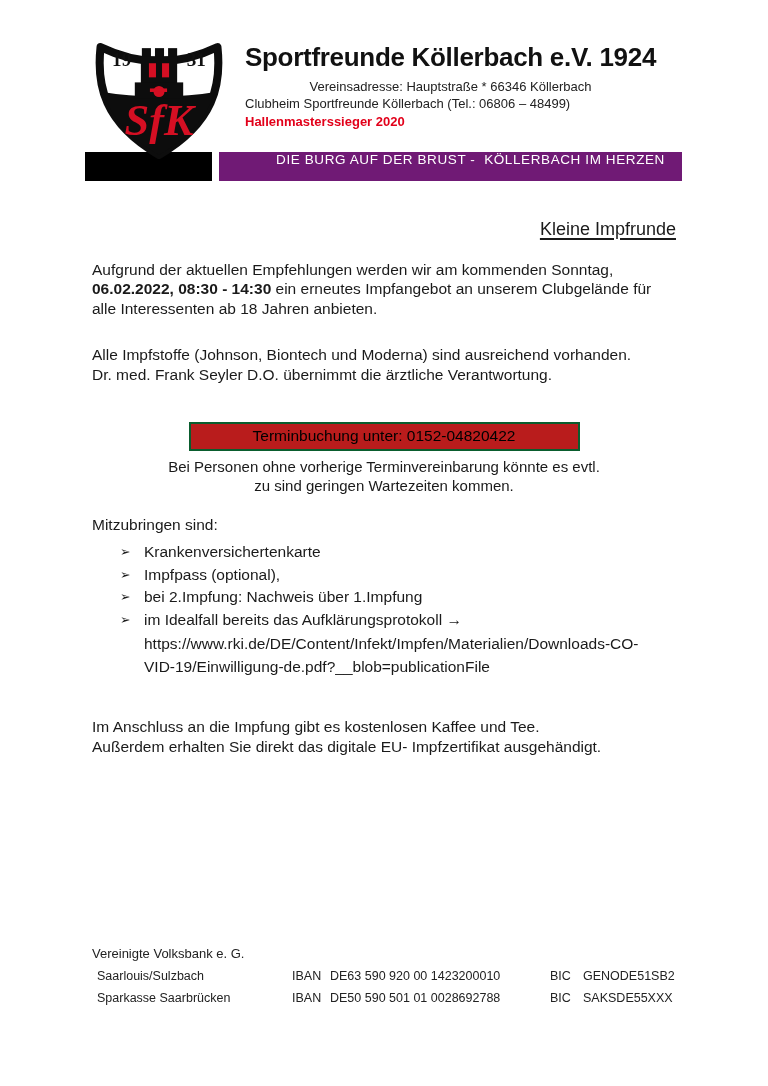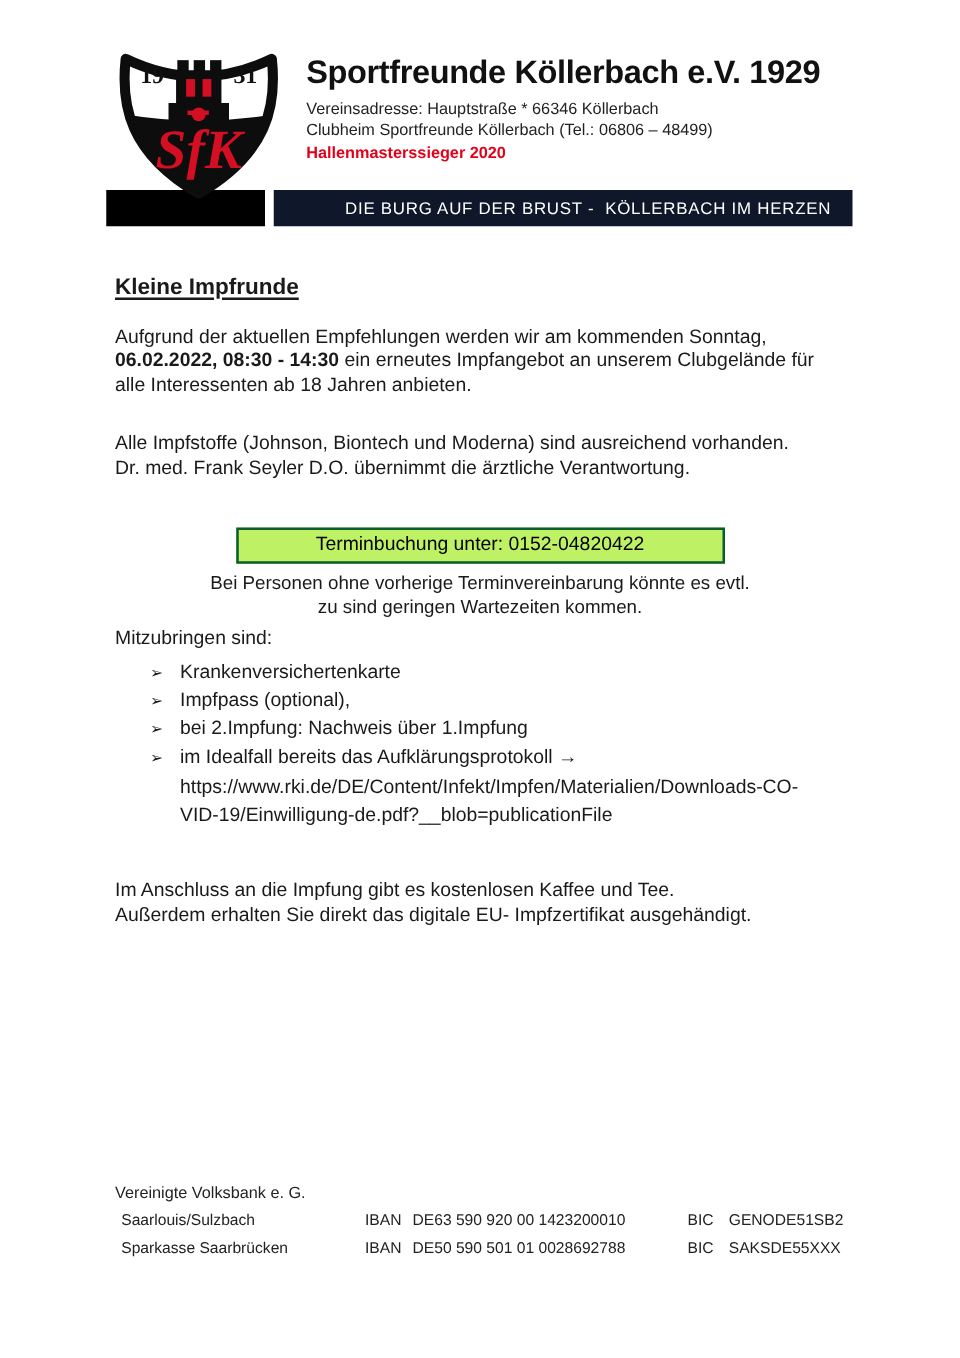--- a/index.html
+++ b/index.html
@@ -5,43 +5,43 @@
   html,body { margin:0; padding:0; background:#ffffff; }
   .page {
     position:relative; width:768px; height:1086px; background:#ffffff;
     font-family:"Liberation Sans", sans-serif; color:#1a1a1a; overflow:hidden;
   }
   
   .crest { position:absolute; left:93px; top:32px; width:132px; height:127px; z-index:2; }
   .head-text { position:absolute; left:245px; top:42px; }
   .club-name { font-size:26px; font-weight:700; letter-spacing:-0.3px; line-height:30px; color:#111; }
   .addr { font-size:13px; line-height:17px; color:#222; }
-  .addr.first { margin-top:6px; }
+  .addr.first { margin-top:6px;text-align:center; }
   .highlight { font-size:13px; line-height:17px; font-weight:700; color:#e2001a; margin-top:1px; }
   
   .banner { position:absolute; left:85px; top:152px; width:597px; height:29px; display:flex; z-index:1; }
   .banner-black { width:127px; background:#000; }
   .banner-gap { width:7px; background:#fff; }
-  .banner-red { flex:1; background:#0f172a; display:flex; align-items:center; justify-content:center;padding-left:40px; }
+  .banner-red { flex:1; background:#701a75; display:flex; align-items:flex-start; justify-content:center;padding-left:40px; }
   .banner-red span { color:#fff; font-size:13.5px; letter-spacing:0.6px; white-space:pre; }
   
   .content { position:absolute; left:92px; top:212px; width:584px; font-size:15.5px; line-height:19.5px; }
-  .doc-title { margin:8px 0 0 0; text-align:left; font-size:18px; font-weight:700; }
+  .doc-title { margin:8px 0 0 0; text-align:right; font-size:18px; font-weight:400; }
   .doc-title span { text-decoration:underline; text-decoration-thickness:1.5px; text-underline-offset:3px; }
   p { margin:0; }
   .para1 { margin-top:20px; }
   .para2 { margin-top:27px; }
   .b { font-weight:700; }
   .green-box {
     width:391px; margin:38px auto 0; box-sizing:border-box;
-    background:#bef264; border:2px solid #0a5d2e;
+    background:#b91c1c; border:2px solid #0a5d2e;
     text-align:center; padding:2px 0 3px; color:#000; font-size:15.5px;
   }
   .note { margin-top:6px; text-align:center; font-size:15px; line-height:19.5px; }
-  .bring { margin-top:5px; }
+  .bring { margin-top:19px; }
   .bullet-list { list-style:none; margin:7px 0 0 0; padding:0 0 0 28px; }
   .bullet-list li { display:flex; line-height:22.6px; }
   .bullet-list .marker { width:24px; flex:0 0 24px; font-size:12.5px; }
   .url-block { margin:1px 0 0 52px; line-height:23px; }
   .closing { margin-top:39px; }
   
   .footer { position:absolute; left:92px; top:941px; width:610px; color:#222; }
   .f-head { font-size:13px; font-weight:700; line-height:16px; }
   .f-bank { font-size:13px; margin-top:5px; line-height:16px; }
   .acct { display:grid; grid-template-columns:195px 258px 1fr; padding-left:5px; font-size:12.5px; margin-top:7px; line-height:15px; }
@@ -73,21 +73,21 @@
       <rect x="68" y="31" width="7" height="14" fill="#d50f23"></rect>
       <circle cx="65" cy="59" r="5.5" fill="#d50f23"></circle>
     </g>
     <text x="28" y="34" text-anchor="middle" font-family="Liberation Serif, serif" font-weight="700" font-size="19" fill="#111">19</text>
     <text x="102" y="34" text-anchor="middle" font-family="Liberation Serif, serif" font-weight="700" font-size="19" fill="#111">31</text>
     <rect x="56" y="56" width="17" height="3.5" fill="#d50f23"></rect>
     <text x="65" y="102" text-anchor="middle" font-family="Liberation Serif, serif" font-style="italic" font-weight="700" font-size="44" fill="#d50f23">SfK</text>
   </svg>
 
   <div class="head-text">
-    <div class="club-name">Sportfreunde Köllerbach e.V. 1929</div>
+    <div class="club-name">Sportfreunde Köllerbach e.V. 1924</div>
     <div class="addr first">Vereinsadresse: Hauptstraße * 66346 Köllerbach</div>
     <div class="addr">Clubheim Sportfreunde Köllerbach (Tel.: 06806 – 48499)</div>
     <div class="highlight">Hallenmasterssieger 2020</div>
   </div>
 
   <div class="banner">
     <div class="banner-black"></div>
     <div class="banner-gap"></div>
     <div class="banner-red">
       <span>DIE BURG AUF DER BRUST -  KÖLLERBACH IM HERZEN</span>

